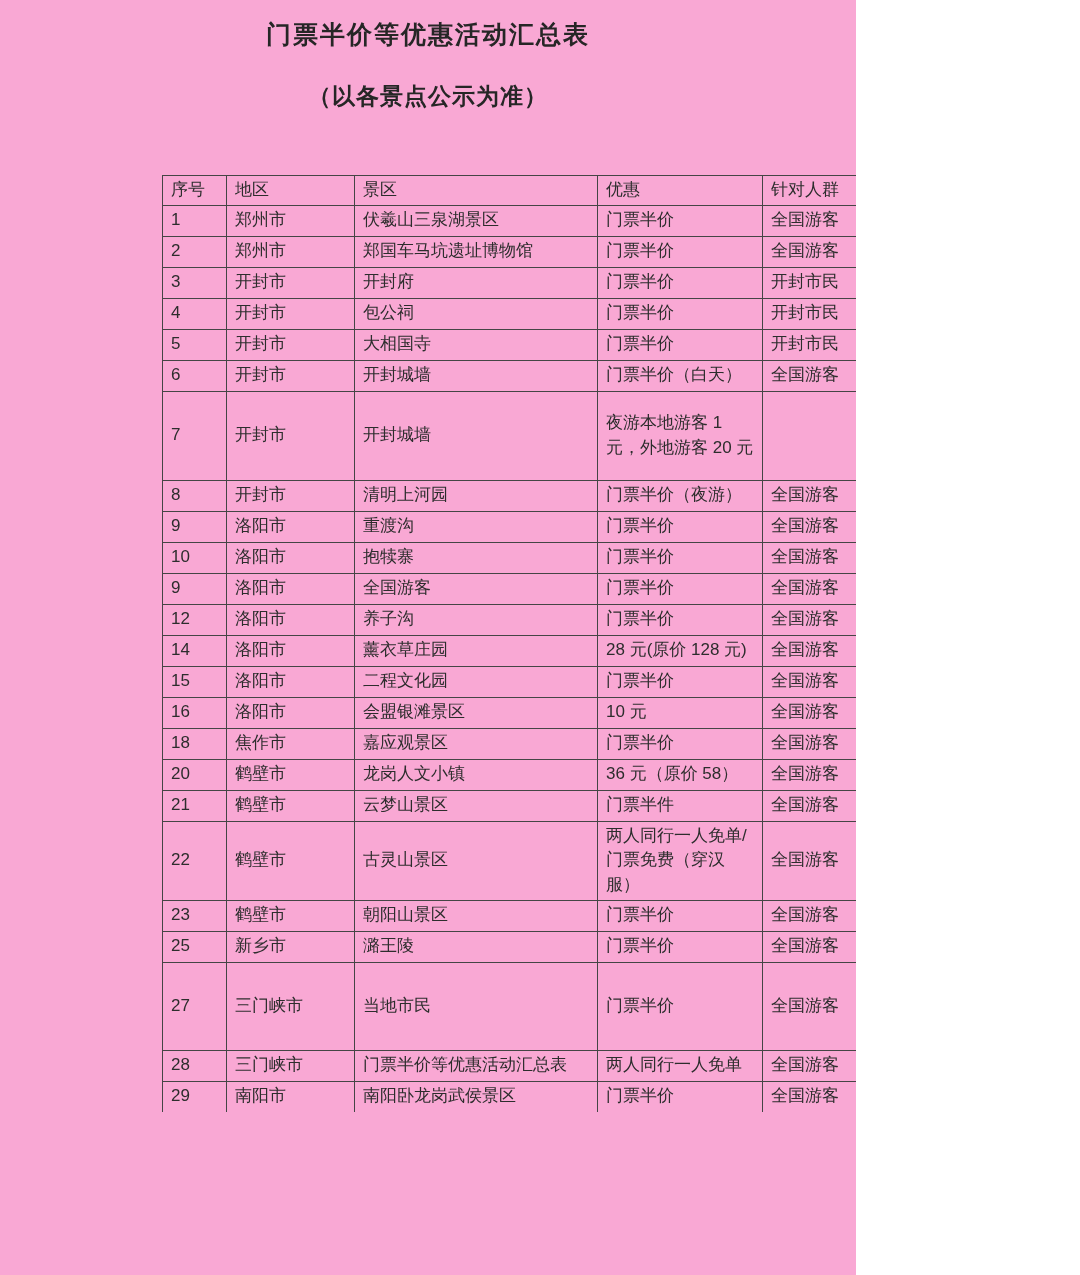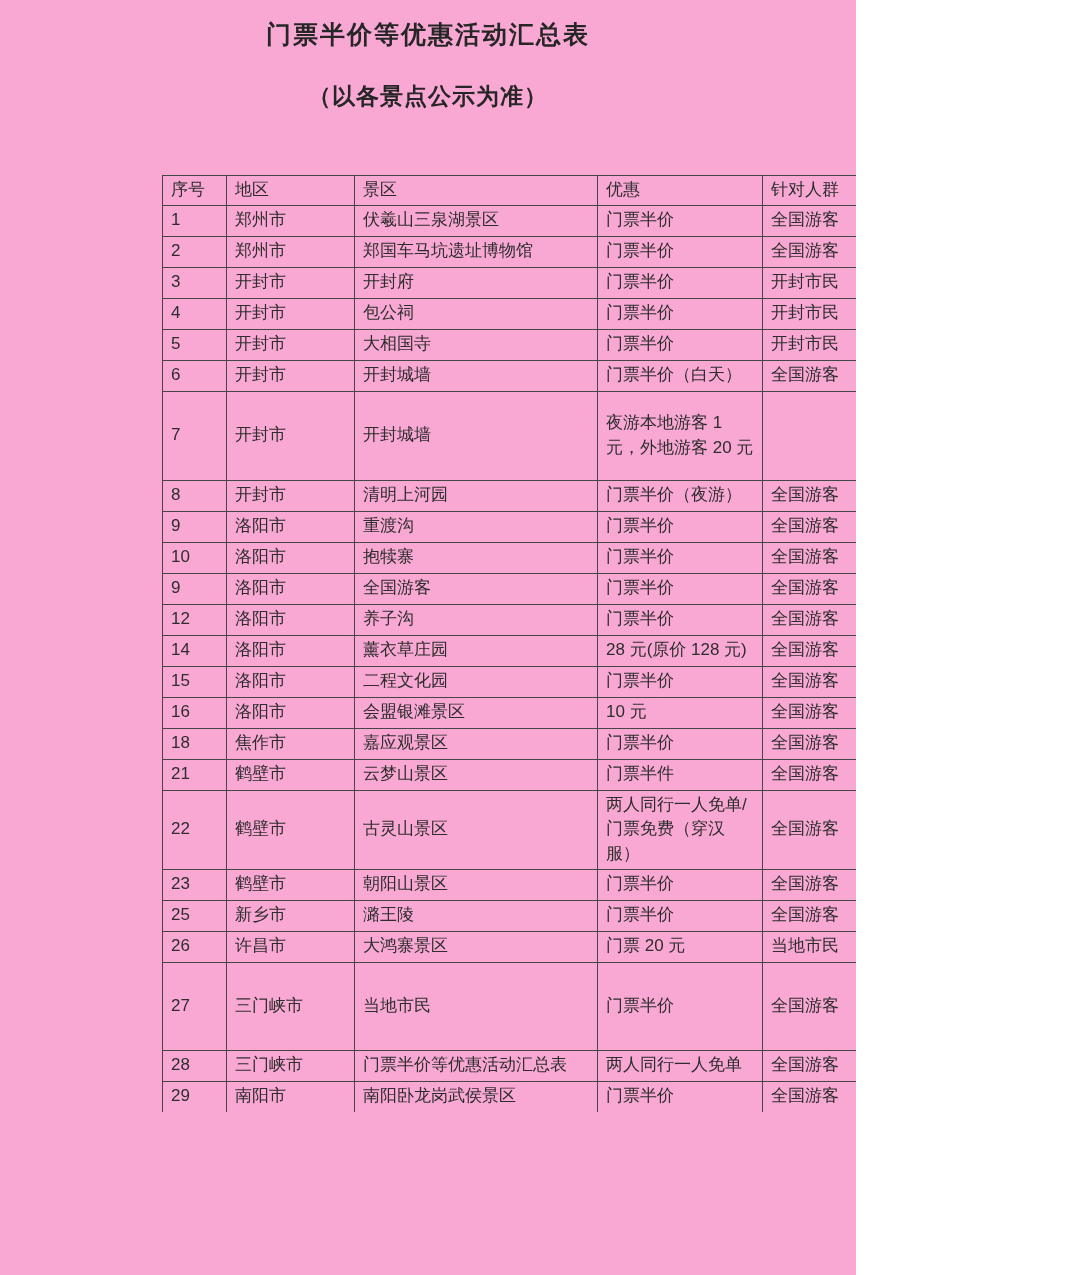--- a/index.html
+++ b/index.html
@@ -204,20 +204,27 @@
             <td>全国游客</td>
           </tr>
           <tr>
             <td>18</td>
             <td>焦作市</td>
             <td>嘉应观景区</td>
             <td>门票半价</td>
             <td>全国游客</td>
           </tr>
           <tr>
+            <td>20</td>
+            <td>鹤壁市</td>
+            <td>龙岗人文小镇</td>
+            <td>36 元（原价 58）</td>
+            <td>全国游客</td>
+          </tr>
+          <tr>
             <td>21</td>
             <td>鹤壁市</td>
             <td>云梦山景区</td>
             <td>门票半件</td>
             <td>全国游客</td>
           </tr>
           <tr>
             <td>22</td>
             <td>鹤壁市</td>
             <td>古灵山景区</td>
@@ -230,27 +237,20 @@
             <td>朝阳山景区</td>
             <td>门票半价</td>
             <td>全国游客</td>
           </tr>
           <tr>
             <td>25</td>
             <td>新乡市</td>
             <td>潞王陵</td>
             <td>门票半价</td>
             <td>全国游客</td>
-          </tr>
-          <tr>
-            <td>26</td>
-            <td>许昌市</td>
-            <td>大鸿寨景区</td>
-            <td>门票 20 元</td>
-            <td>当地市民</td>
           </tr>
           <tr>
             <td>27</td>
             <td>三门峡市</td>
             <td>当地市民</td>
             <td>门票半价</td>
             <td>全国游客</td>
           </tr>
           <tr>
             <td>28</td>

